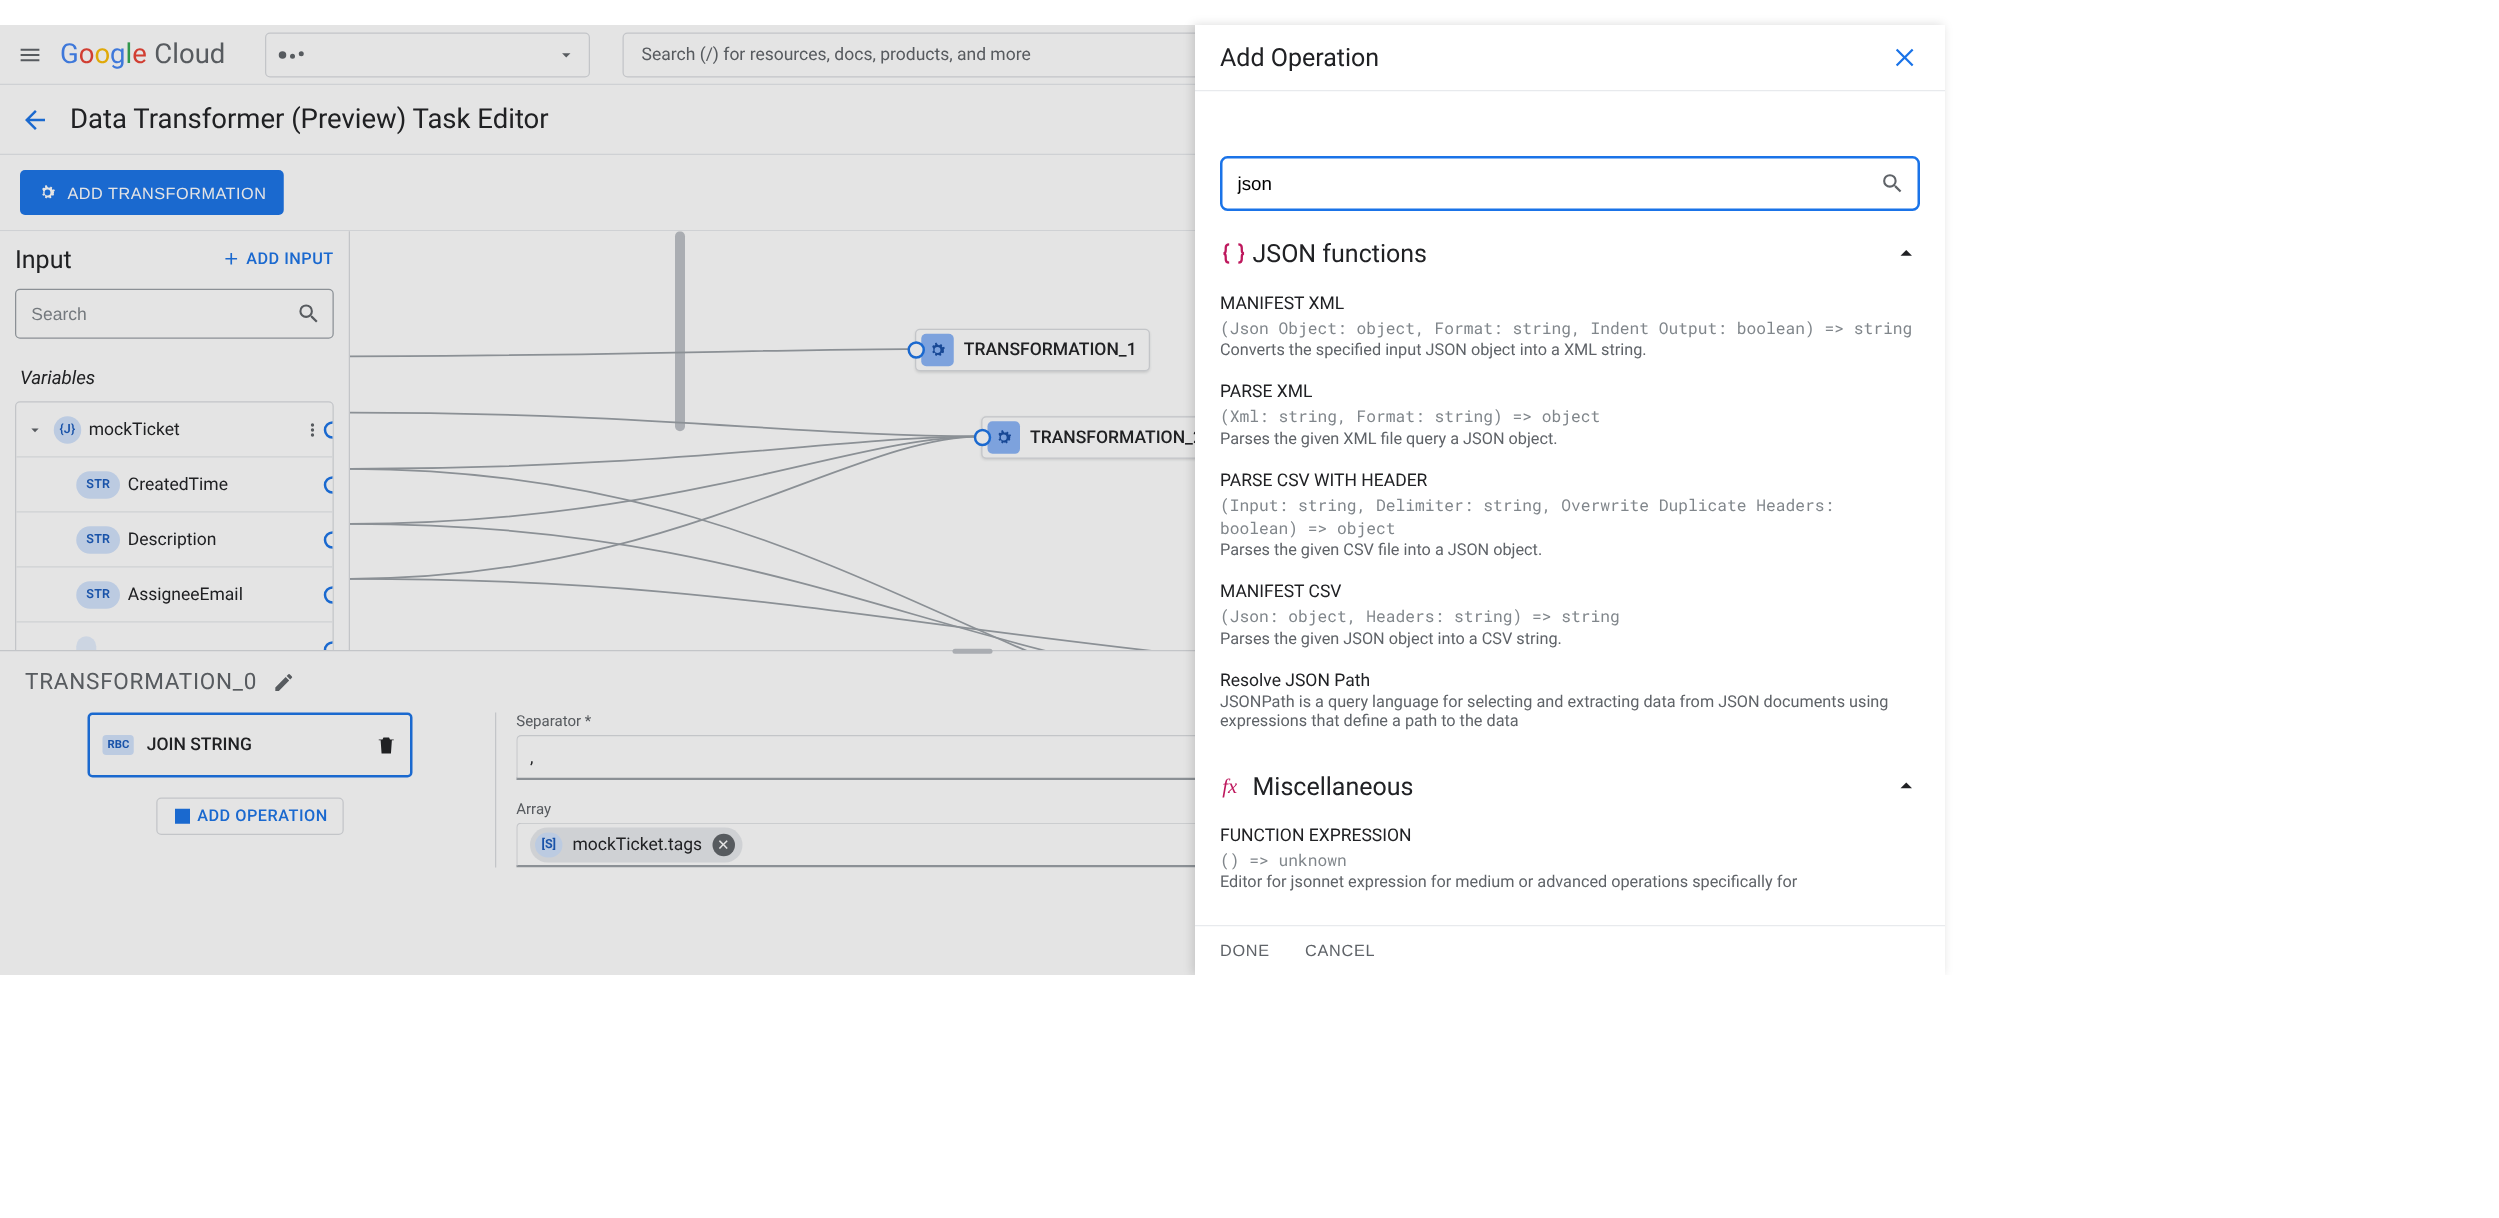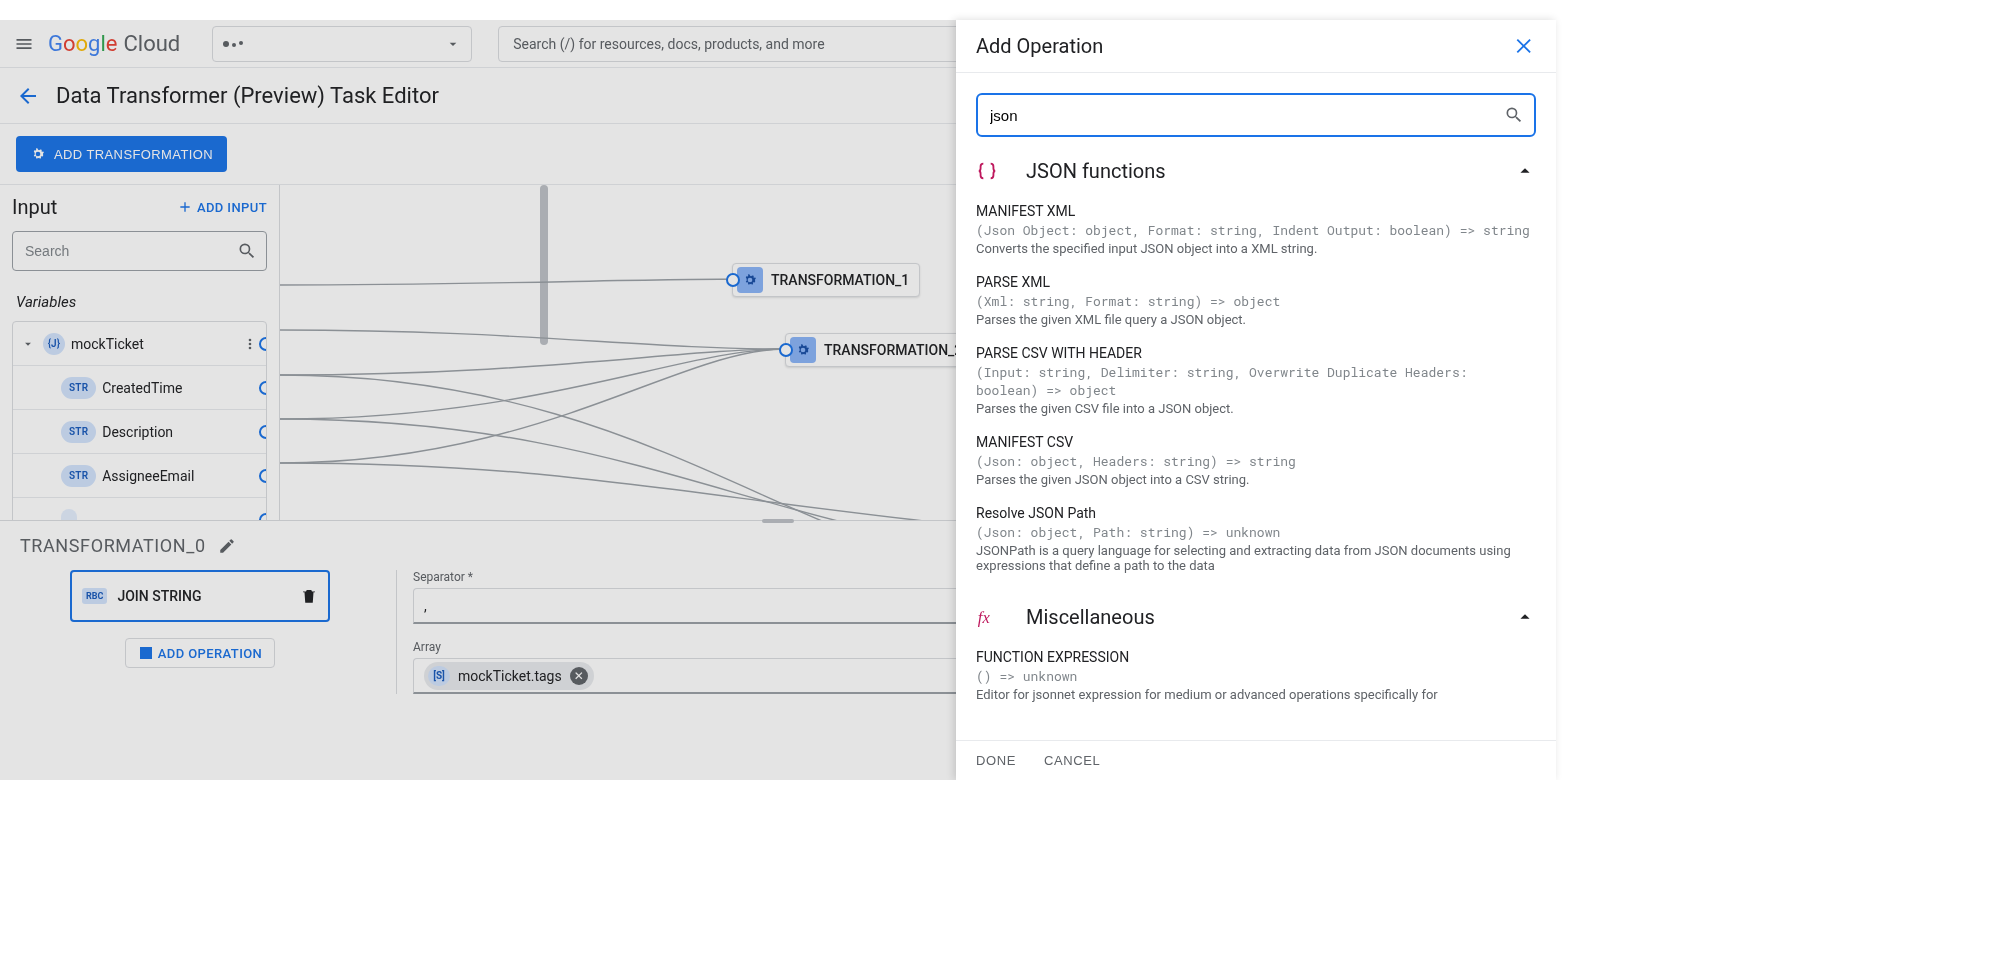--- a/index.html
+++ b/index.html
@@ -72,26 +72,26 @@
   .finput{height:36px;border:1px solid #dadce0;border-bottom:2px solid #9aa0a6;border-radius:4px 4px 0 0;padding:0 10px;display:flex;align-items:center;font-size:14px;}
   .chip{display:inline-flex;align-items:center;gap:8px;background:#e8eaed;border-radius:16px;height:28px;padding:0 6px 0 4px;}
   .chip .cb{height:20px;width:22px;border-radius:10px;background:#d2e3fc;color:#185abc;font-size:10px;font-weight:700;display:inline-flex;align-items:center;justify-content:center;}
   .chip .cx{width:18px;height:18px;border-radius:50%;background:#5f6368;color:#fff;font-size:12px;display:inline-flex;align-items:center;justify-content:center;cursor:pointer;}
   
   .drawer{position:absolute;top:0;right:0;bottom:0;width:600px;background:#fff;z-index:10;box-shadow:-2px 0 8px rgba(0,0,0,.15);display:flex;flex-direction:column;}
   .drawer-head{display:flex;align-items:center;justify-content:space-between;padding:14px 20px;border-bottom:1px solid #e8eaed;}
   .drawer-title{font-size:20px;}
   .drawer-close{color:#1a73e8;cursor:pointer;}
   .drawer-body{padding:20px;flex:1;overflow-y:auto;}
-  .dsearch{position:relative;}
+  .dsearch{position:relative;margin-top:32px;}
   .dsearch input{width:100%;height:44px;border:2px solid #1a73e8;border-radius:6px;padding:0 40px 0 12px;font-size:15px;}
   .dsearch .si{position:absolute;right:12px;top:12px;color:#5f6368;}
   .section{margin-top:22px;}
   .section-head{display:flex;align-items:center;justify-content:space-between;cursor:pointer;}
-  .section-head .sh-left{display:flex;align-items:center;gap:28px;}
+  .section-head .sh-left{display:flex;align-items:center;gap:4px;}
   .section-title{font-size:20px;}
   .section-icon{color:#be185d;}
   .funcs{margin-top:12px;}
   .func{padding:8px 0 10px;cursor:pointer;}
   .func-name{font-size:14px;color:#202124;margin-bottom:2px;}
   .func-sig{font-family:"Roboto Mono",monospace;font-size:13px;color:#80868b;margin-bottom:2px;white-space:pre-wrap;}
   .func-desc{font-size:13px;color:#5f6368;}
   .drawer-foot{display:flex;gap:28px;padding:12px 20px;border-top:1px solid #e8eaed;}
   .flat-btn{background:none;border:none;font-size:13px;font-weight:500;letter-spacing:0.6px;color:#5f6368;cursor:pointer;}
   svg{display:block;}
@@ -330,21 +330,20 @@
             <div class="func-sig">(Input: string, Delimiter: string, Overwrite Duplicate Headers: boolean) =&gt; object</div>
             <div class="func-desc">Parses the given CSV file into a JSON object.</div>
           </div>
           <div class="func">
             <div class="func-name">MANIFEST CSV</div>
             <div class="func-sig">(Json: object, Headers: string) =&gt; string</div>
             <div class="func-desc">Parses the given JSON object into a CSV string.</div>
           </div>
           <div class="func">
             <div class="func-name">Resolve JSON Path</div>
-            <div class="func-sig">(Json: object, Path: string) =&gt; unknown</div>
             <div class="func-desc">JSONPath is a query language for selecting and extracting data from JSON documents using expressions that define a path to the data</div>
           </div>
         </div>
       </div>
 
       <div class="section">
         <div class="section-head">
           <div class="sh-left">
             <span class="section-icon">
                 <svg width="22" height="22" viewBox="0 0 24 24">

